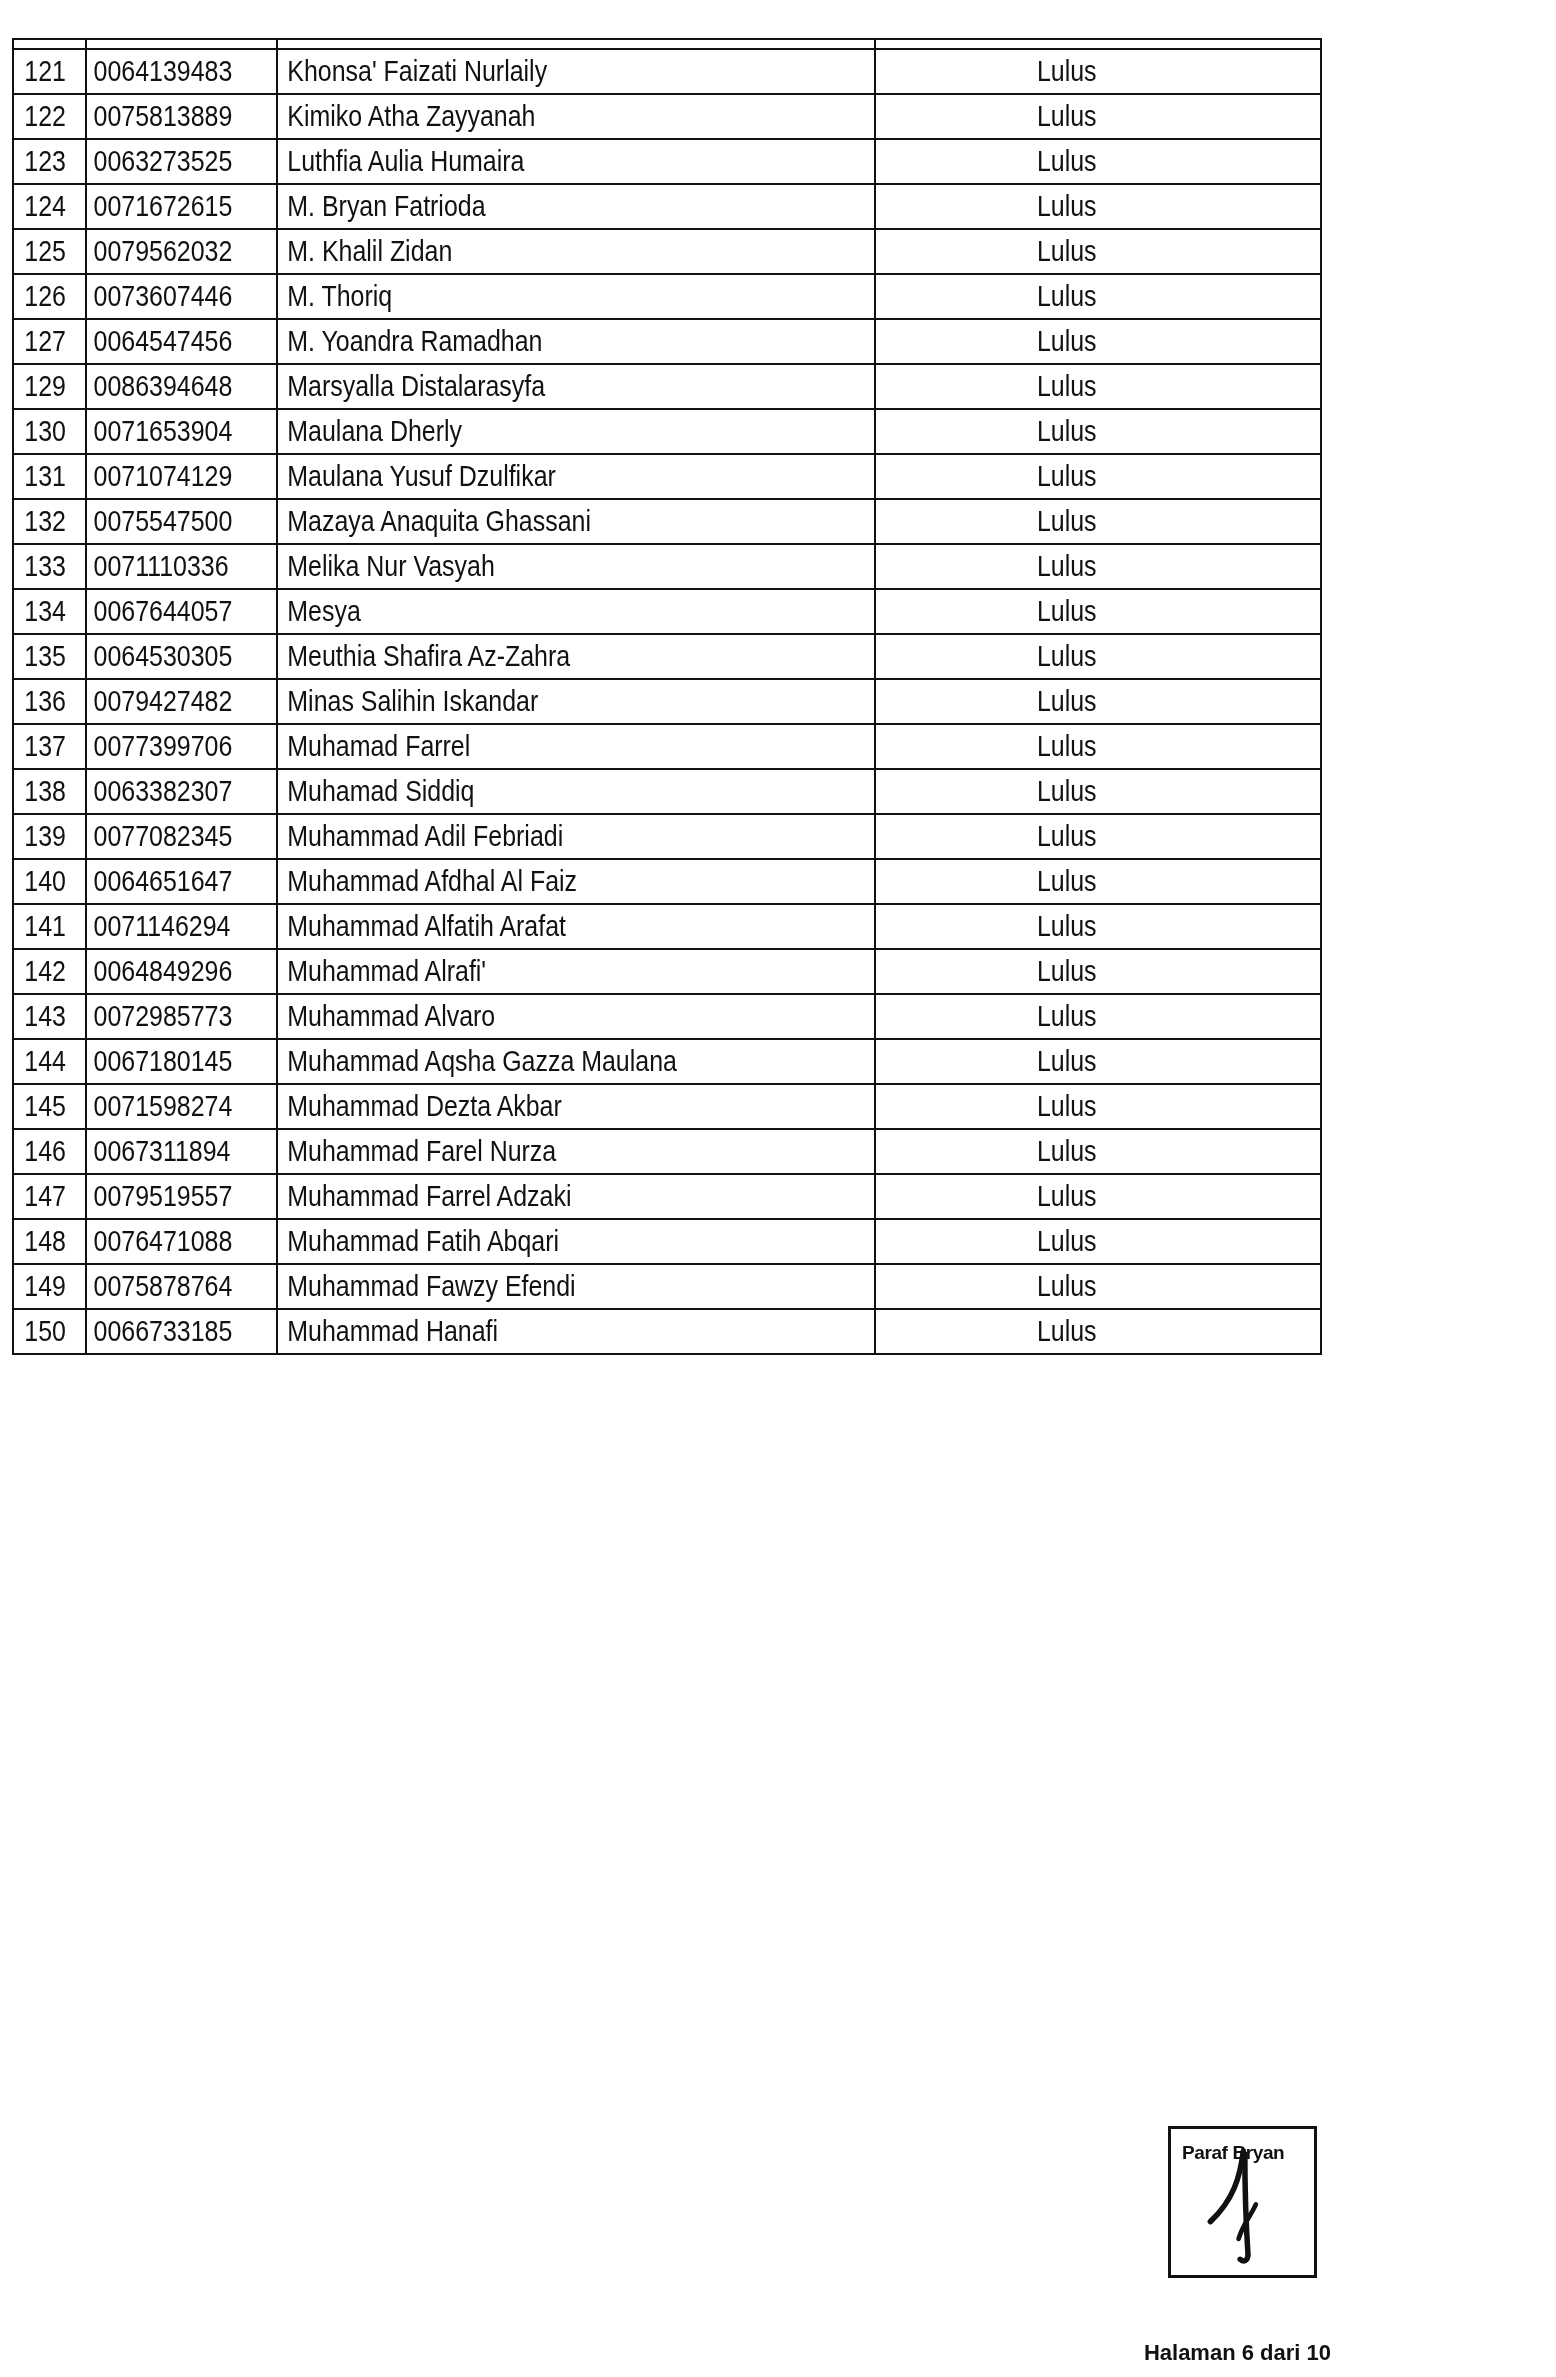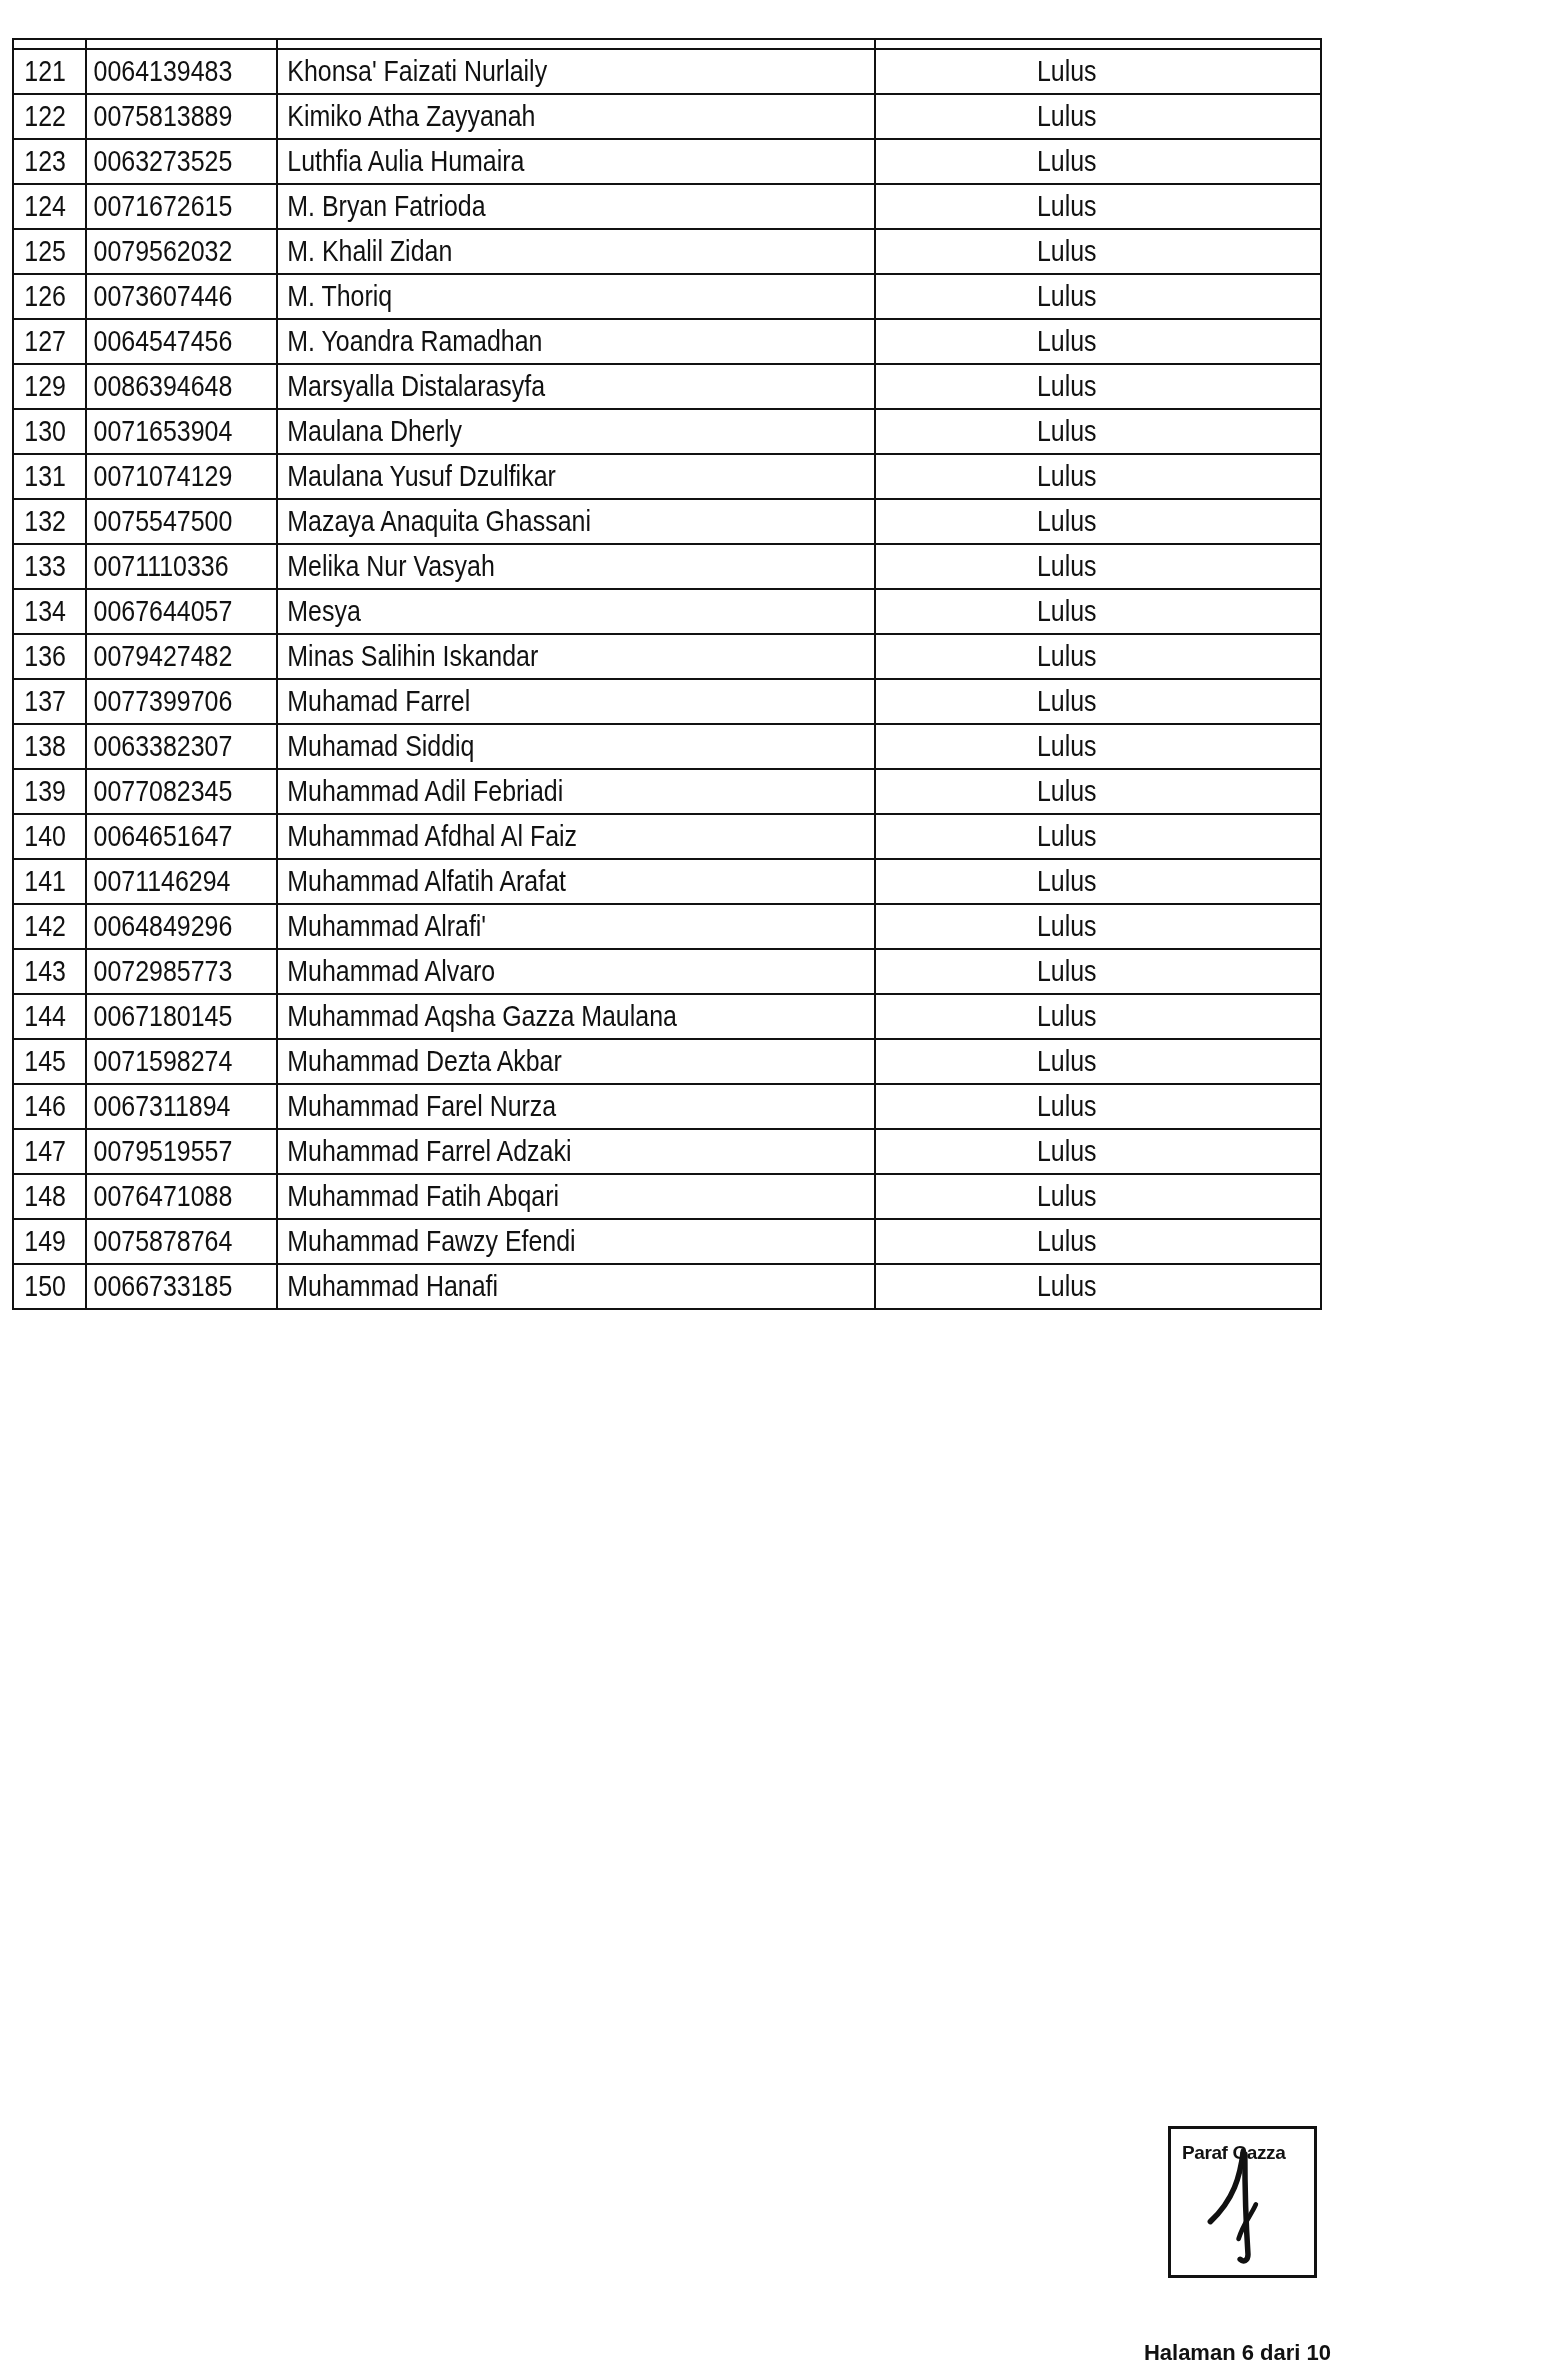--- a/index.html
+++ b/index.html
@@ -129,20 +129,26 @@
     <td class="c-name">Melika Nur Vasyah</td>
     <td class="c-status">Lulus</td>
   </tr>
       <tr>
     <td class="c-no">134</td>
     <td class="c-nisn">0067644057</td>
     <td class="c-name">Mesya</td>
     <td class="c-status">Lulus</td>
   </tr>
       <tr>
+    <td class="c-no">135</td>
+    <td class="c-nisn">0064530305</td>
+    <td class="c-name">Meuthia Shafira Az-Zahra</td>
+    <td class="c-status">Lulus</td>
+  </tr>
+      <tr>
     <td class="c-no">136</td>
     <td class="c-nisn">0079427482</td>
     <td class="c-name">Minas Salihin Iskandar</td>
     <td class="c-status">Lulus</td>
   </tr>
       <tr>
     <td class="c-no">137</td>
     <td class="c-nisn">0077399706</td>
     <td class="c-name">Muhamad Farrel</td>
     <td class="c-status">Lulus</td>
@@ -222,21 +228,21 @@
       <tr>
     <td class="c-no">150</td>
     <td class="c-nisn">0066733185</td>
     <td class="c-name">Muhammad Hanafi</td>
     <td class="c-status">Lulus</td>
   </tr>
     </tbody>
 </table>
 
 <div class="sigbox">
-  <span class="label">Paraf Gazza</span>
+  <span class="label">Paraf Bryan</span>
   <svg width="143" height="146" viewBox="0 0 182 186">
     <path d="M92 28 C 88 60, 80 90, 50 118" stroke="#111" stroke-width="7" fill="none" stroke-linecap="round"></path>
     <path d="M94 32 C 94 80, 96 130, 98 160 C 98 168, 92 170, 88 166" stroke="#111" stroke-width="7" fill="none" stroke-linecap="round"></path>
     <path d="M108 96 C 102 110, 92 120, 86 140" stroke="#111" stroke-width="6" fill="none" stroke-linecap="round"></path>
   </svg>
 </div>
 
 <div class="footer">Halaman 6 dari 10</div>
 
 

